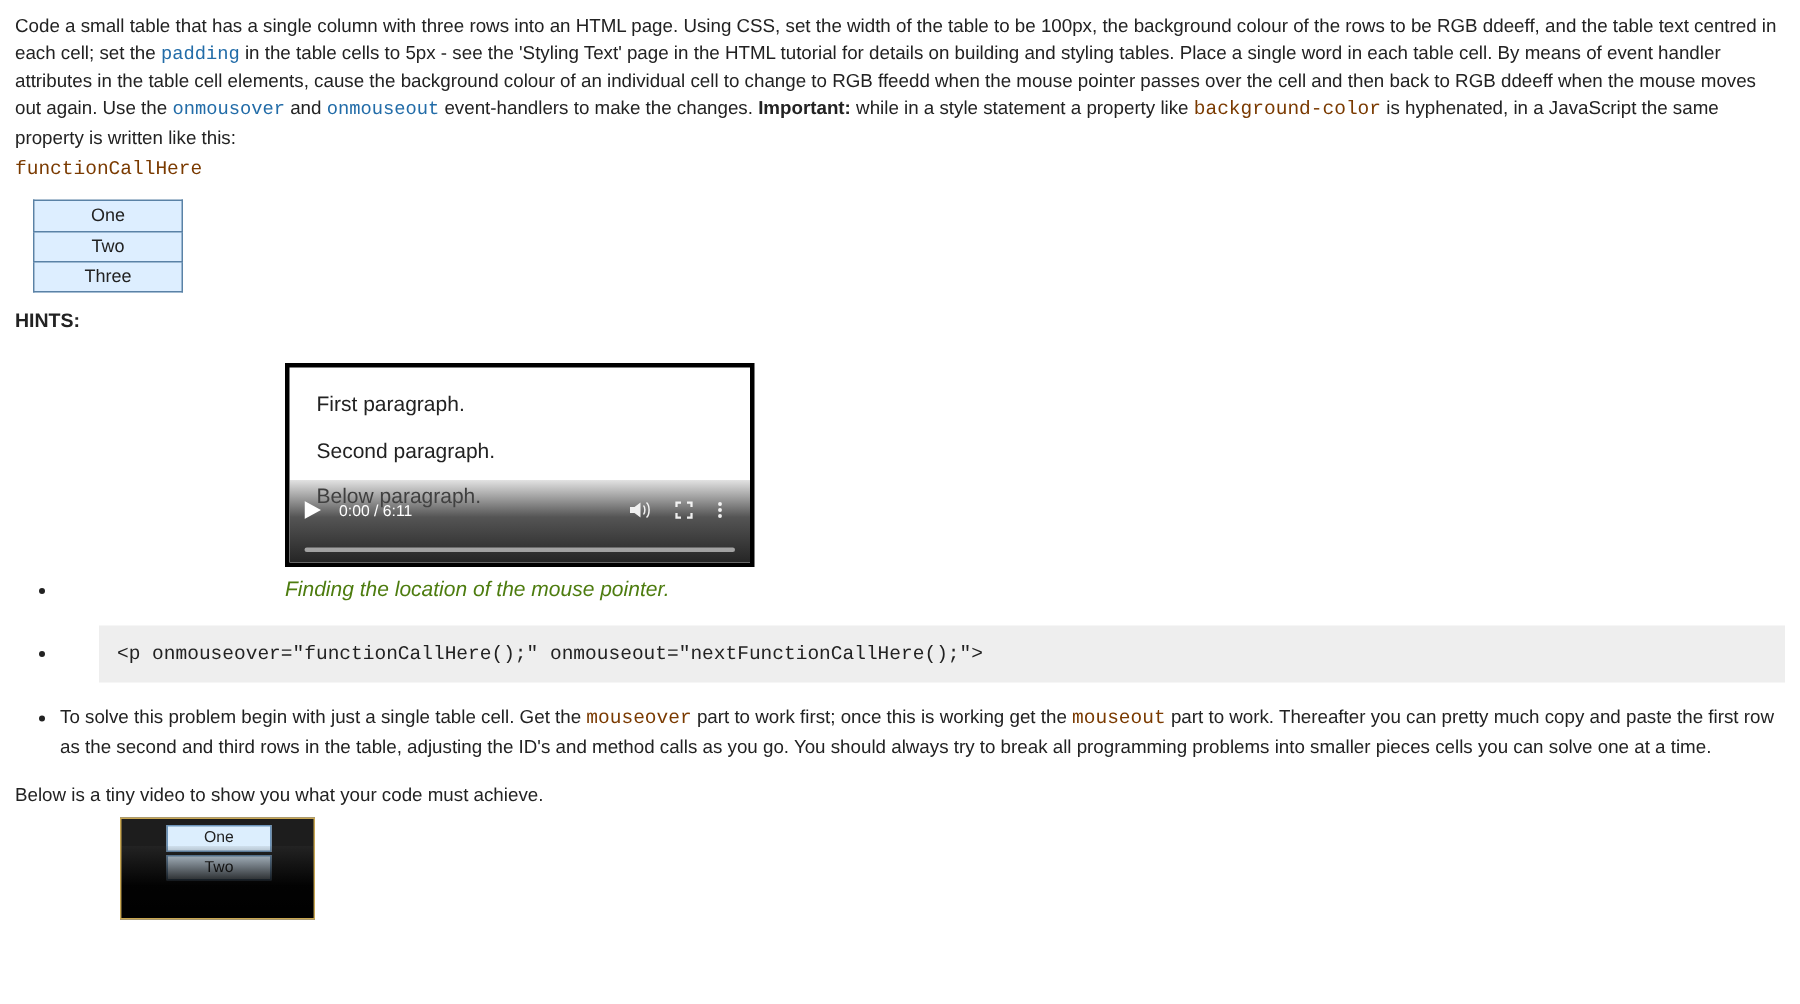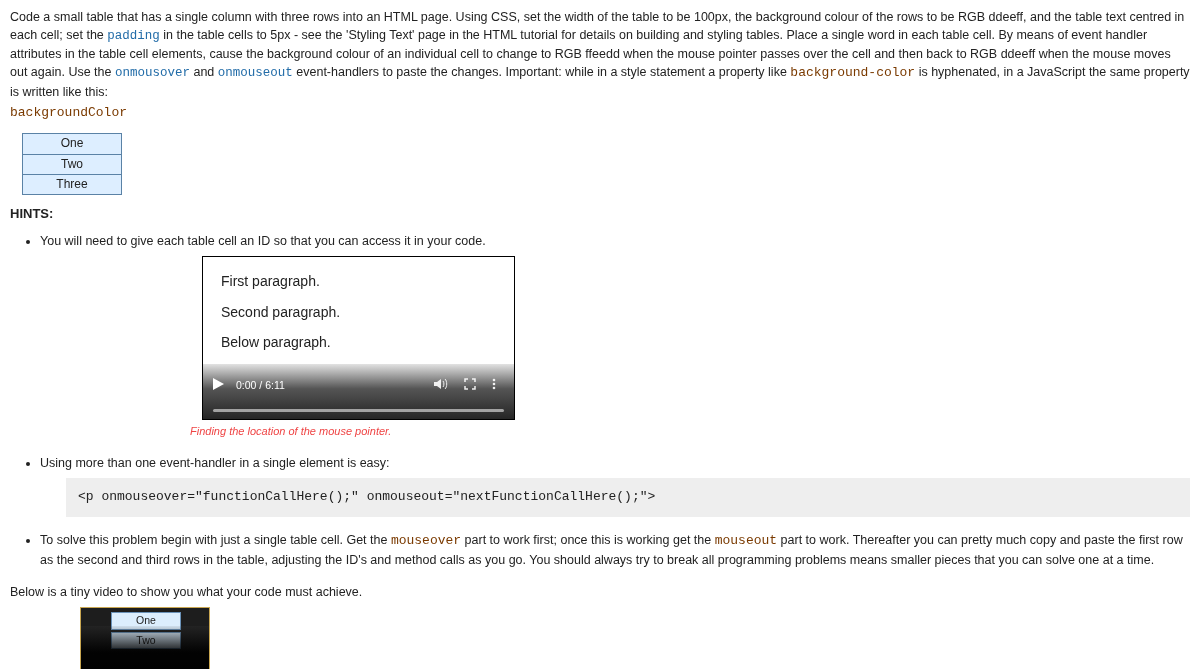--- a/index.html
+++ b/index.html
@@ -16,52 +16,51 @@
   .code-inline {
     font-family: "Courier New", Courier, monospace;
     color: #7a3a00;
     font-size: 13px;
   }
   .code-inline2 {
     font-family: "Courier New", Courier, monospace;
     color: #226ca8;
     font-size: 12.5px;
   }
-  .bold { font-weight: 400; margin-top: 20px; }
+  .bold { font-weight: 700; margin-top: 20px; }
   p { margin: 0 0 2px 0; }
 
   
   table.demo {
     border-collapse: collapse;
     width: 100px;
     margin: 10px 0 10px 12px;
   }
   table.demo td {
     border: 1px solid #5a82a6;
     background: #ddeeff;
     text-align: center;
     padding: 1px 5px;
     font-size: 12px;
   }
 
-  h4 { margin: 10px 0 8px 0; font-size: 13px; }
+  h4 { margin: 10px 0 18px 0; font-size: 13px; }
 
   ul { margin: 4px 0 8px 30px; padding: 0; }
   ul li { margin: 6px 0 14px 0; }
 
   
   .vid1-wrap { margin: 6px 0 6px 150px; }
   .vid1 {
     width: 313px;
-    height: 164px;
-    border: 1px solid #000000;
+    height: 136px;
+    border: 3px solid #000000;
     background: #fff;
     position: relative;
     overflow: hidden;
-    margin-left: 12px;
   }
   .vid1 .content {
     position: absolute;
     top: 14px; left: 18px;
     font-size: 14px;
     color: #222;
   }
   .vid1 .content div { margin: 0 0 10px 0; }
   .vid-controls1 {
     position: absolute;
@@ -75,21 +74,21 @@
   }
   .vid-controls1 .play { margin-right: 12px; }
   .vid-controls1 .spacer { flex: 1; }
   .vid-controls1 .icon { margin: 0 8px; opacity: .9; }
   .vid-controls1 .bar {
     position: absolute;
     left: 10px; right: 10px; bottom: 7px;
     height: 3px; background: rgba(255,255,255,.55);
     border-radius: 2px;
   }
-  .caption { font-style: italic; font-size: 11px; margin-top: 4px; color: #ef4444; }
+  .caption { font-style: italic; font-size: 14px; margin-top: 4px; color: #4d7c0f; }
 
   .codebox {
     background: #eee;
     font-family: "Courier New", Courier, monospace;
     font-size: 13px;
     padding: 10px 12px;
     margin: 6px 0 14px 26px;
     max-width: 1150px;
   }
   .codebox .ln { white-space: pre; }
@@ -129,48 +128,47 @@
 <body>
 
 <div class="intro">
   <p>
     <span>Code a small table that has a single column with three rows into an HTML page. Using CSS, set the width of the table to be 100px, the background colour of the rows to be RGB ddeeff, and the table text centred in each cell; set the </span>
     <span class="code-inline2">padding</span>
     <span> in the table cells to 5px - see the 'Styling Text' page in the HTML tutorial for details on building and styling tables. Place a single word in each table cell. By means of event handler attributes in the table cell elements, cause the background colour of an individual cell to change to RGB ffeedd when the mouse pointer passes over the cell and then back to RGB ddeeff when the mouse moves out again. Use the </span>
     <span class="code-inline2">onmousover</span>
     <span> and </span>
     <span class="code-inline2">onmouseout</span>
-    <span> event-handlers to paste the changes. </span>
+    <span> event-handlers to make the changes. </span>
     <span class="bold">Important:</span>
     <span> while in a style statement a property like </span>
     <span class="code-inline">background-color</span>
     <span> is hyphenated, in a JavaScript the same property is written like this:</span>
   </p>
-  <p><span class="code-inline">backgroundColor</span></p>
+  <p><span class="code-inline">functionCallHere</span></p>
 </div>
 
 <table class="demo">
   <tbody>
       <tr>
         <td>One</td>
       </tr>
   <tr>
         <td>Two</td>
       </tr>
   <tr>
         <td>Three</td>
       </tr>
 </tbody>
   </table>
 
 <h4>HINTS:</h4>
 
 <ul>
   <li>
-    <span>You will need to give each table cell an ID so that you can access it in your code.</span>
 
     <div class="vid1-wrap">
       <div class="vid1">
         <div class="content">
           <div>First paragraph.</div>
           <div>Second paragraph.</div>
           <div>Below paragraph.</div>
         </div>
         <div class="vid-controls1">
           <span class="ic play">
@@ -200,32 +198,31 @@
               </svg>
           </span>
           <div class="bar"></div>
         </div>
       </div>
       <div class="caption">Finding the location of the mouse pointer.</div>
     </div>
   </li>
 
   <li>
-    <span>Using more than one event-handler in a single element is easy:</span>
     <div class="codebox">
       <span class="ln">&lt;p onmouseover="functionCallHere();" onmouseout="nextFunctionCallHere();"&gt;</span>
     </div>
   </li>
 
   <li>
     <span>To solve this problem begin with just a single table cell. Get the </span>
     <span class="code-inline">mouseover</span>
     <span> part to work first; once this is working get the </span>
     <span class="code-inline">mouseout</span>
-    <span> part to work. Thereafter you can pretty much copy and paste the first row as the second and third rows in the table, adjusting the ID's and method calls as you go. You should always try to break all programming problems means smaller pieces that you can solve one at a time.</span>
+    <span> part to work. Thereafter you can pretty much copy and paste the first row as the second and third rows in the table, adjusting the ID's and method calls as you go. You should always try to break all programming problems into smaller pieces cells you can solve one at a time.</span>
   </li>
 </ul>
 
 <p>Below is a tiny video to show you what your code must achieve.</p>
 
 <div class="vid2">
   <table class="mini">
     <tbody>
         <tr>
           <td>One</td>

